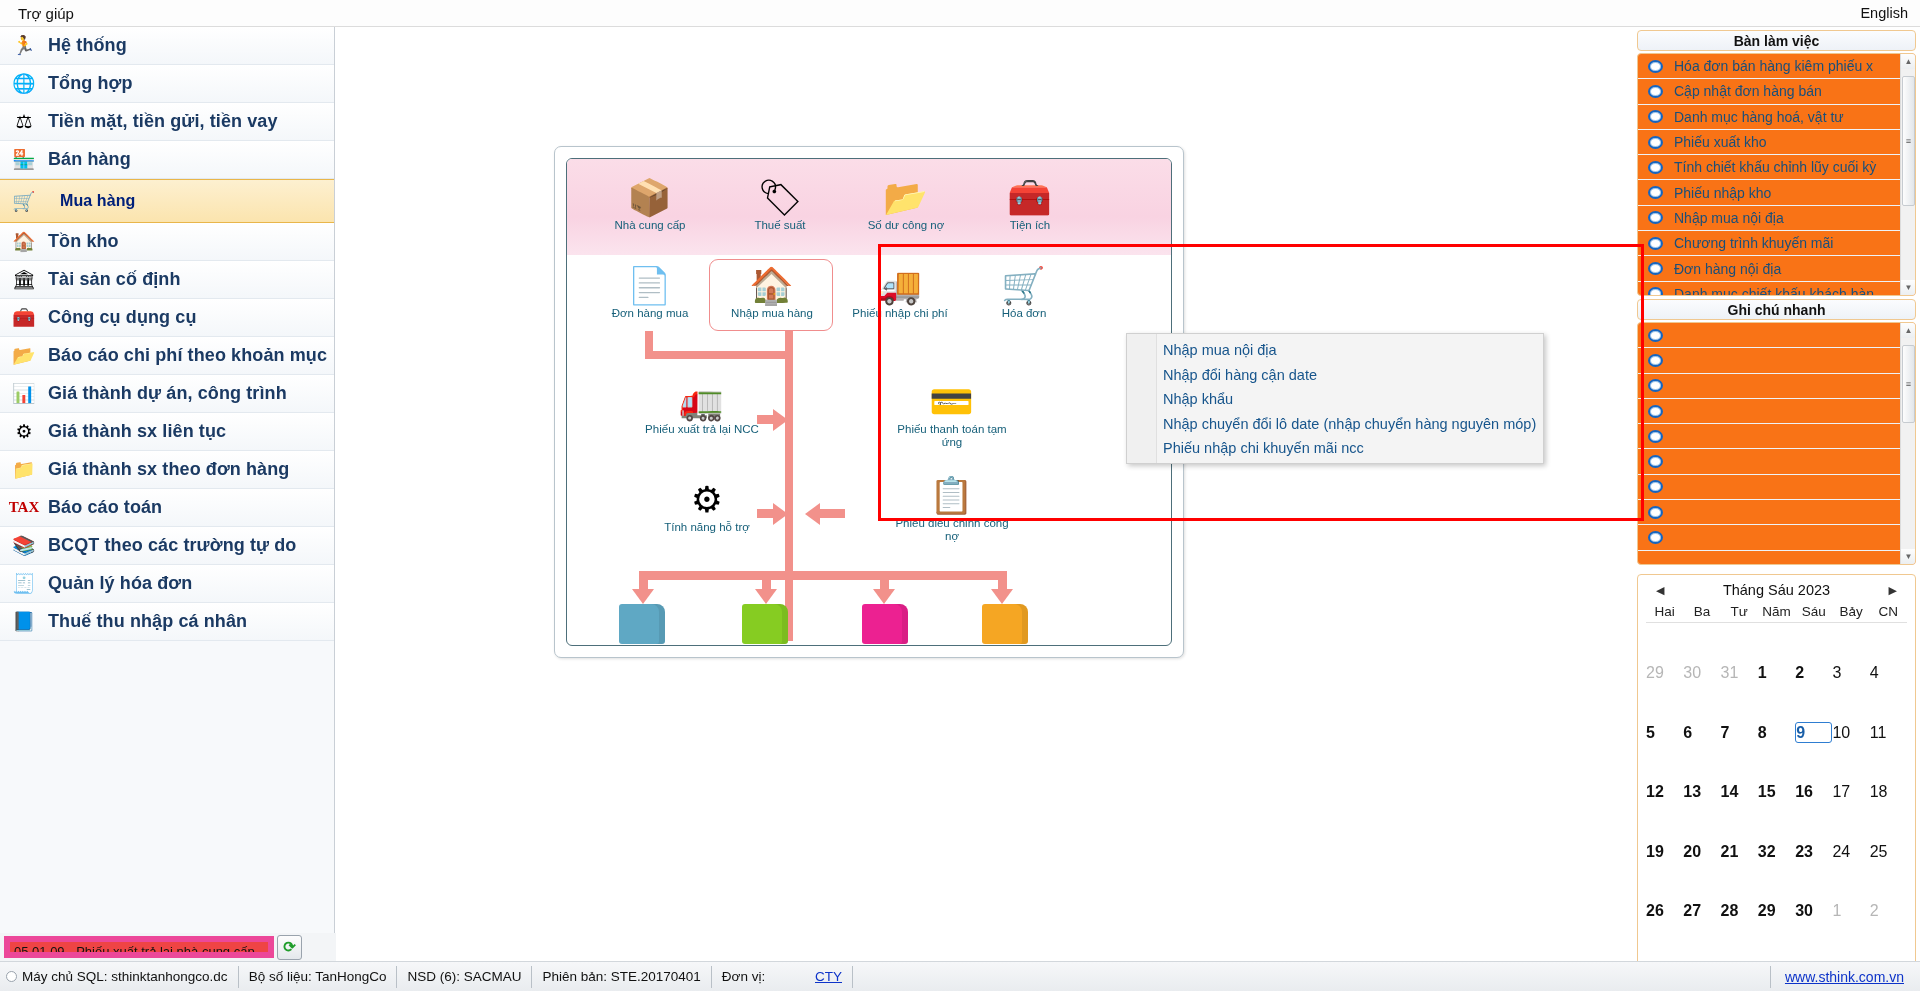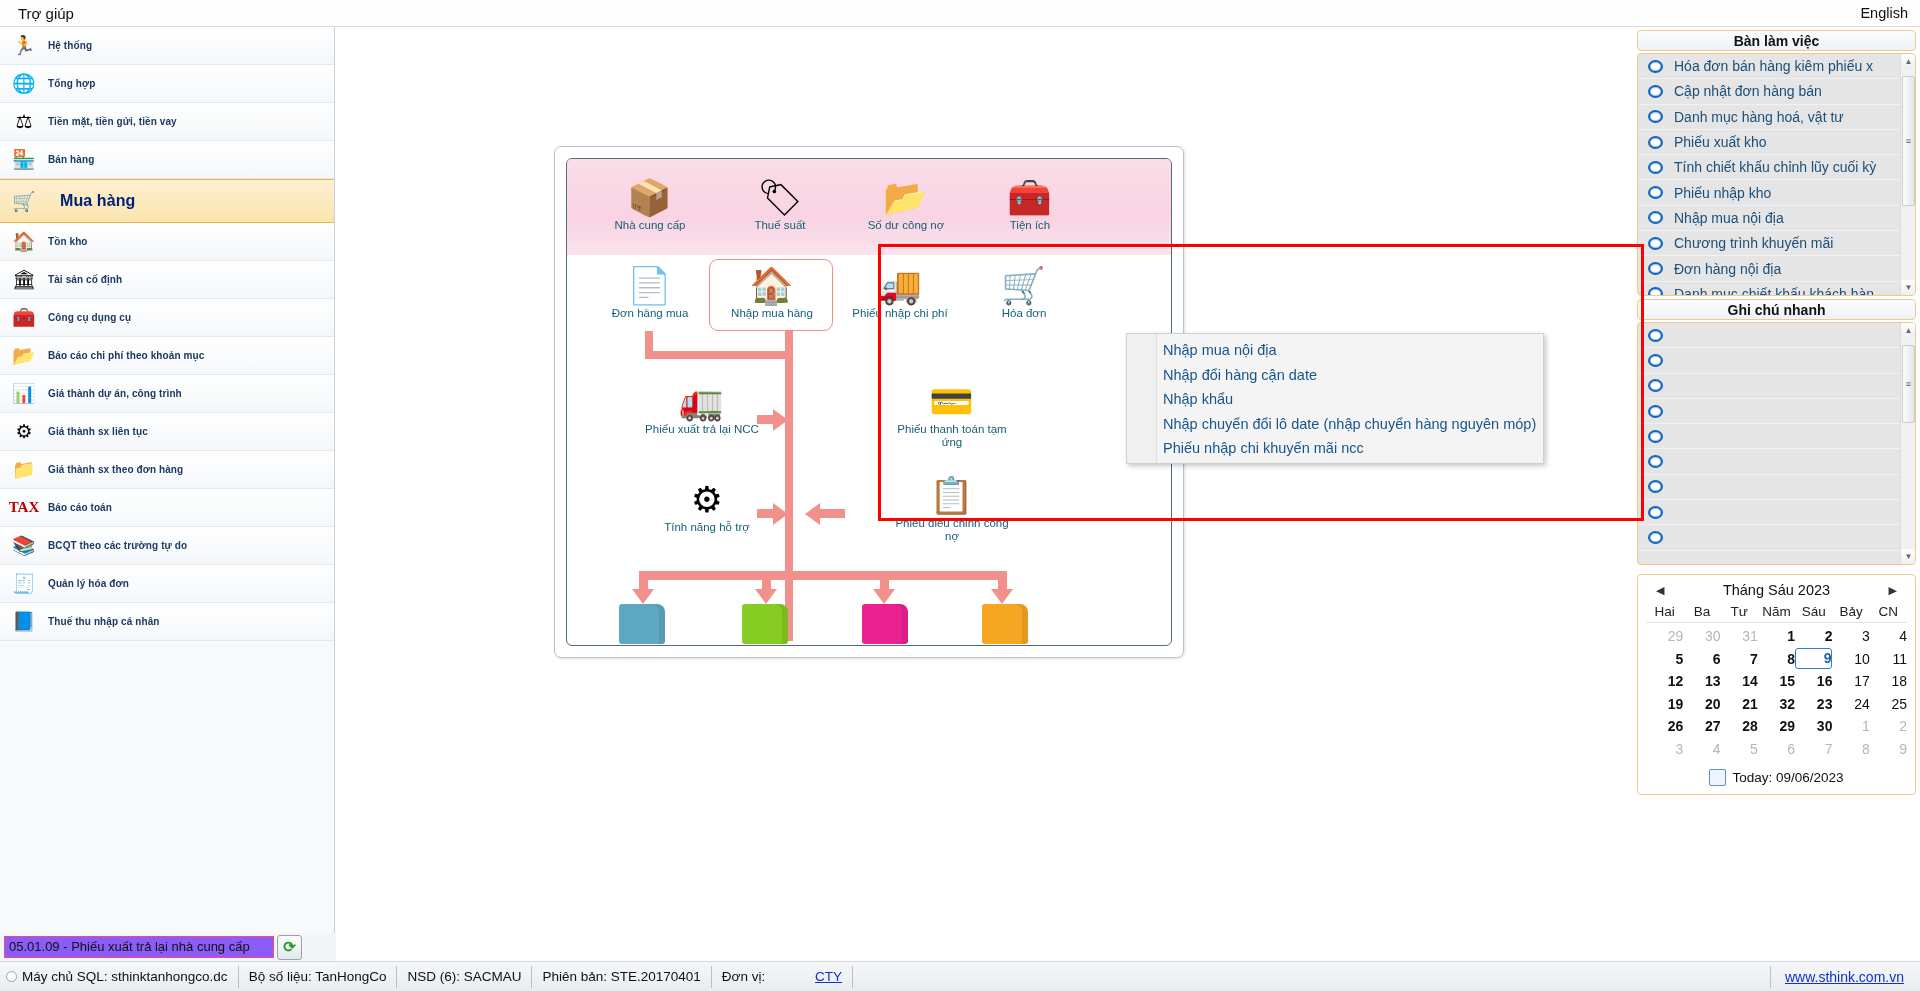--- a/index.html
+++ b/index.html
@@ -52,21 +52,21 @@
     height: 44px;
   }
   .sb-ico {
     width: 32px; height: 30px;
     margin-right: 8px;
     flex: 0 0 32px;
     display: flex; align-items: center; justify-content: center;
     font-size: 19px; line-height: 1;
   }
   .sb-label {
-    font-size: 10px; font-weight: bold;
+    font-size: 18px; font-weight: bold;
     color: #1b3a63; letter-spacing: .1px;
     white-space: nowrap;
   }
   .sb-item.selected .sb-label { color: #00207a; font-size: 16px; padding-left:12px; }
   .tax-ico { color: #c00000; font-weight: bold; font-size: 15px; font-family: "Liberation Serif", serif; }
 
   
   .main {
     position: absolute; top: 27px; left: 336px;
     width: 1296px; height: 906px;
@@ -178,21 +178,21 @@
     height: 21px; line-height: 21px;
     text-align: center;
     font-size: 14px; font-weight: bold; color: #111;
     background: linear-gradient(to bottom,#fbfcfe,#eef2f7);
     border: 1px solid #f0c890;
     border-radius: 4px;
   }
   .rp-list {
     position: relative;
     margin: 2px 4px 0 4px;
-    background: #e5e5e5;
+    background: #f97316;
     border: 1px solid #f0c890;
     border-radius: 4px;
     overflow: hidden;
   }
   .rp-list.tasks { height: 243px; }
   .rp-list.notes { height: 243px; }
   .rp-row {
     display: flex; align-items: center;
     height: 25.3px;
     border-bottom: 1px solid #eef2f7;
@@ -241,22 +241,22 @@
     display: flex; align-items: center; justify-content: space-between;
     font-size: 14.5px; color: #111; padding: 1px 6px 6px 6px;
   }
   .cal-head .nav { font-size: 11px; color: #333; cursor: pointer; padding: 0 4px;}
   .cal-grid { display: grid; grid-template-columns: repeat(7, 1fr); }
   .cal-dow {
     text-align: center; font-size: 13.5px; color: #222;
     padding-bottom: 3px; border-bottom: 1px solid #e0e0e0; margin-bottom: 2px;
   }
   .cal-d {
-    text-align: right; font-size: 14px; color: #111;
-    height: 22.5px; line-height: 22.5px; cursor: default;
+    text-align: left; font-size: 16px; color: #111;
+    height: 22.5px; line-height: 22.5px; cursor: default; margin-top: 37px;
   }
   .cal-d.bold { font-weight: bold; }
   .cal-d.muted { color: #b6b6b6; }
   .cal-d.today {
     border: 1px solid #2e7dd1; border-radius: 3px;
     color: #1a5fa8; font-weight: bold;
     height: 21px; line-height: 19px;
   }
   .cal-foot {
     display: flex; align-items: center; justify-content: center;
@@ -270,22 +270,22 @@
   
   .quickbar {
     position: absolute; left: 0; top: 933px;
     width: 336px; height: 28px;
     display: flex; align-items: center;
     background: #f3f5f7;
   }
   .quickbar .qinput {
     margin-left: 4px;
     width: 270px; height: 22px;
-    border: 1px solid #ec4899;
-    background: #8b5cf6;
+    border: 6px solid #ec4899;
+    background: #ef4444;
     font-size: 13px; color: #111;
     padding: 0 4px; line-height: 20px;
     white-space: nowrap; overflow: hidden;
   }
   .qbtn {
     margin-left: 3px;
     width: 25px; height: 25px;
     border: 1px solid #9aa3ad; border-radius: 3px;
     background: linear-gradient(to bottom,#fdfdfd,#e4e8ec);
     display: flex; align-items: center; justify-content: center;

